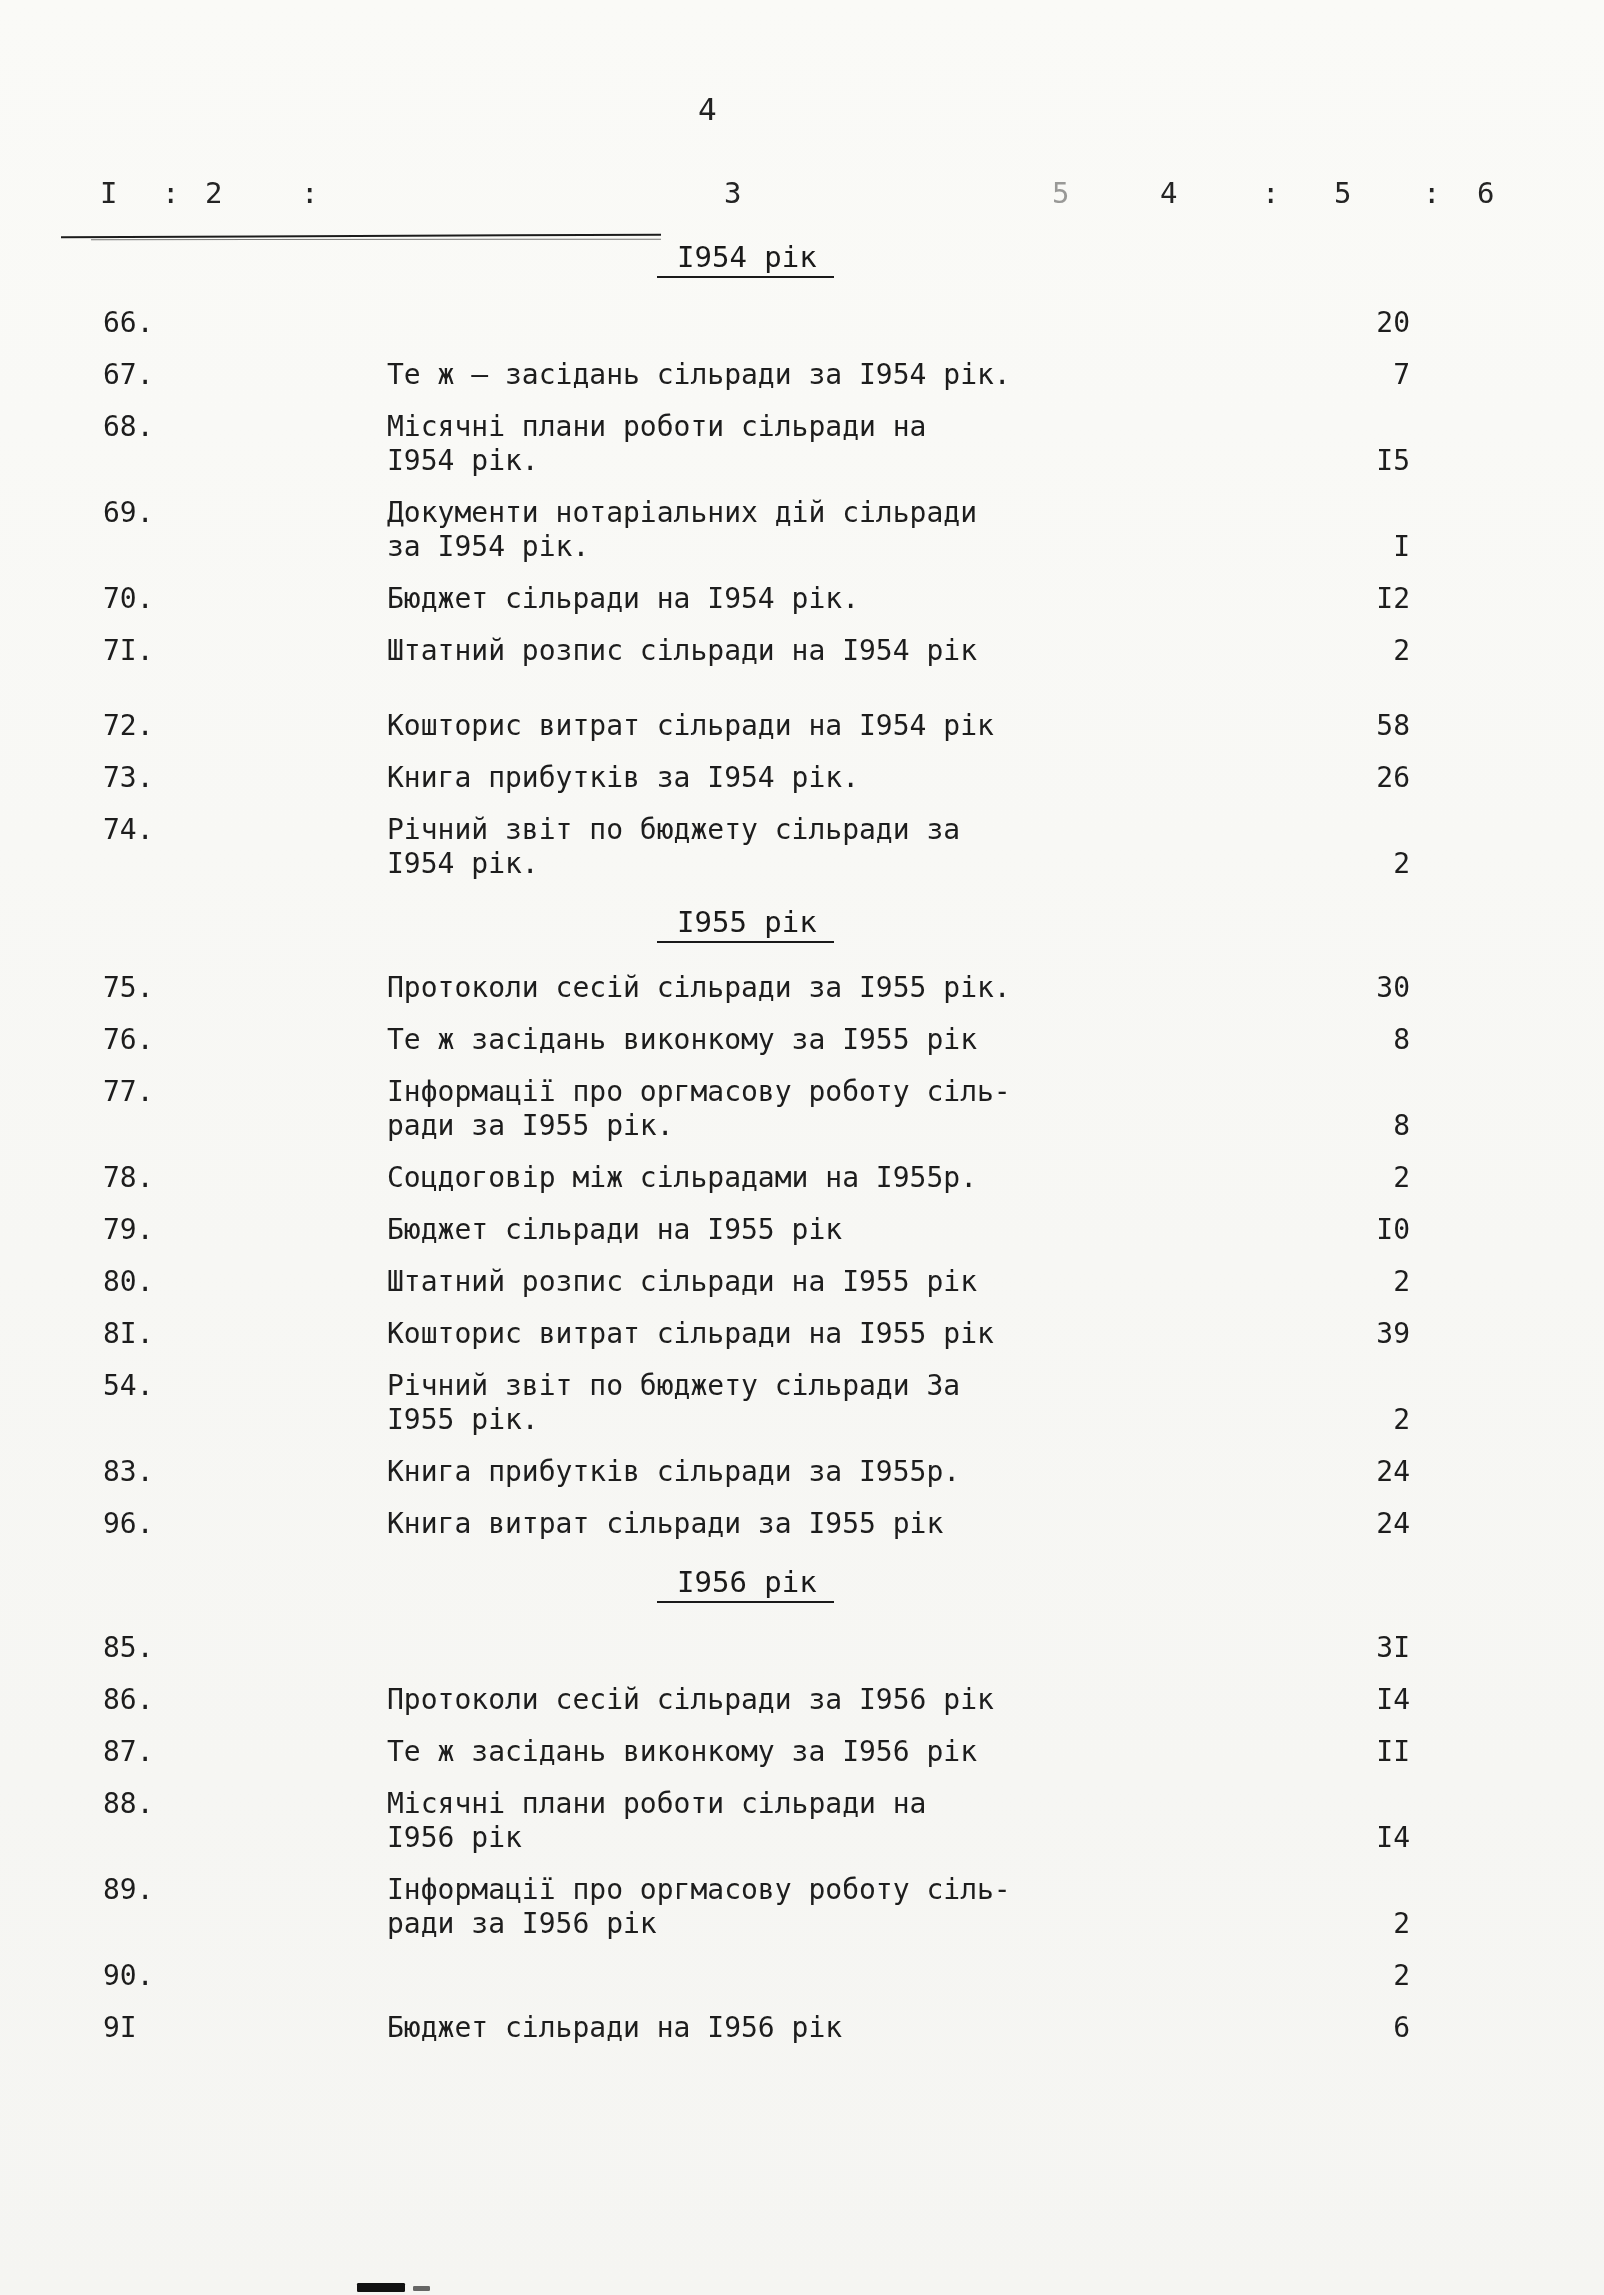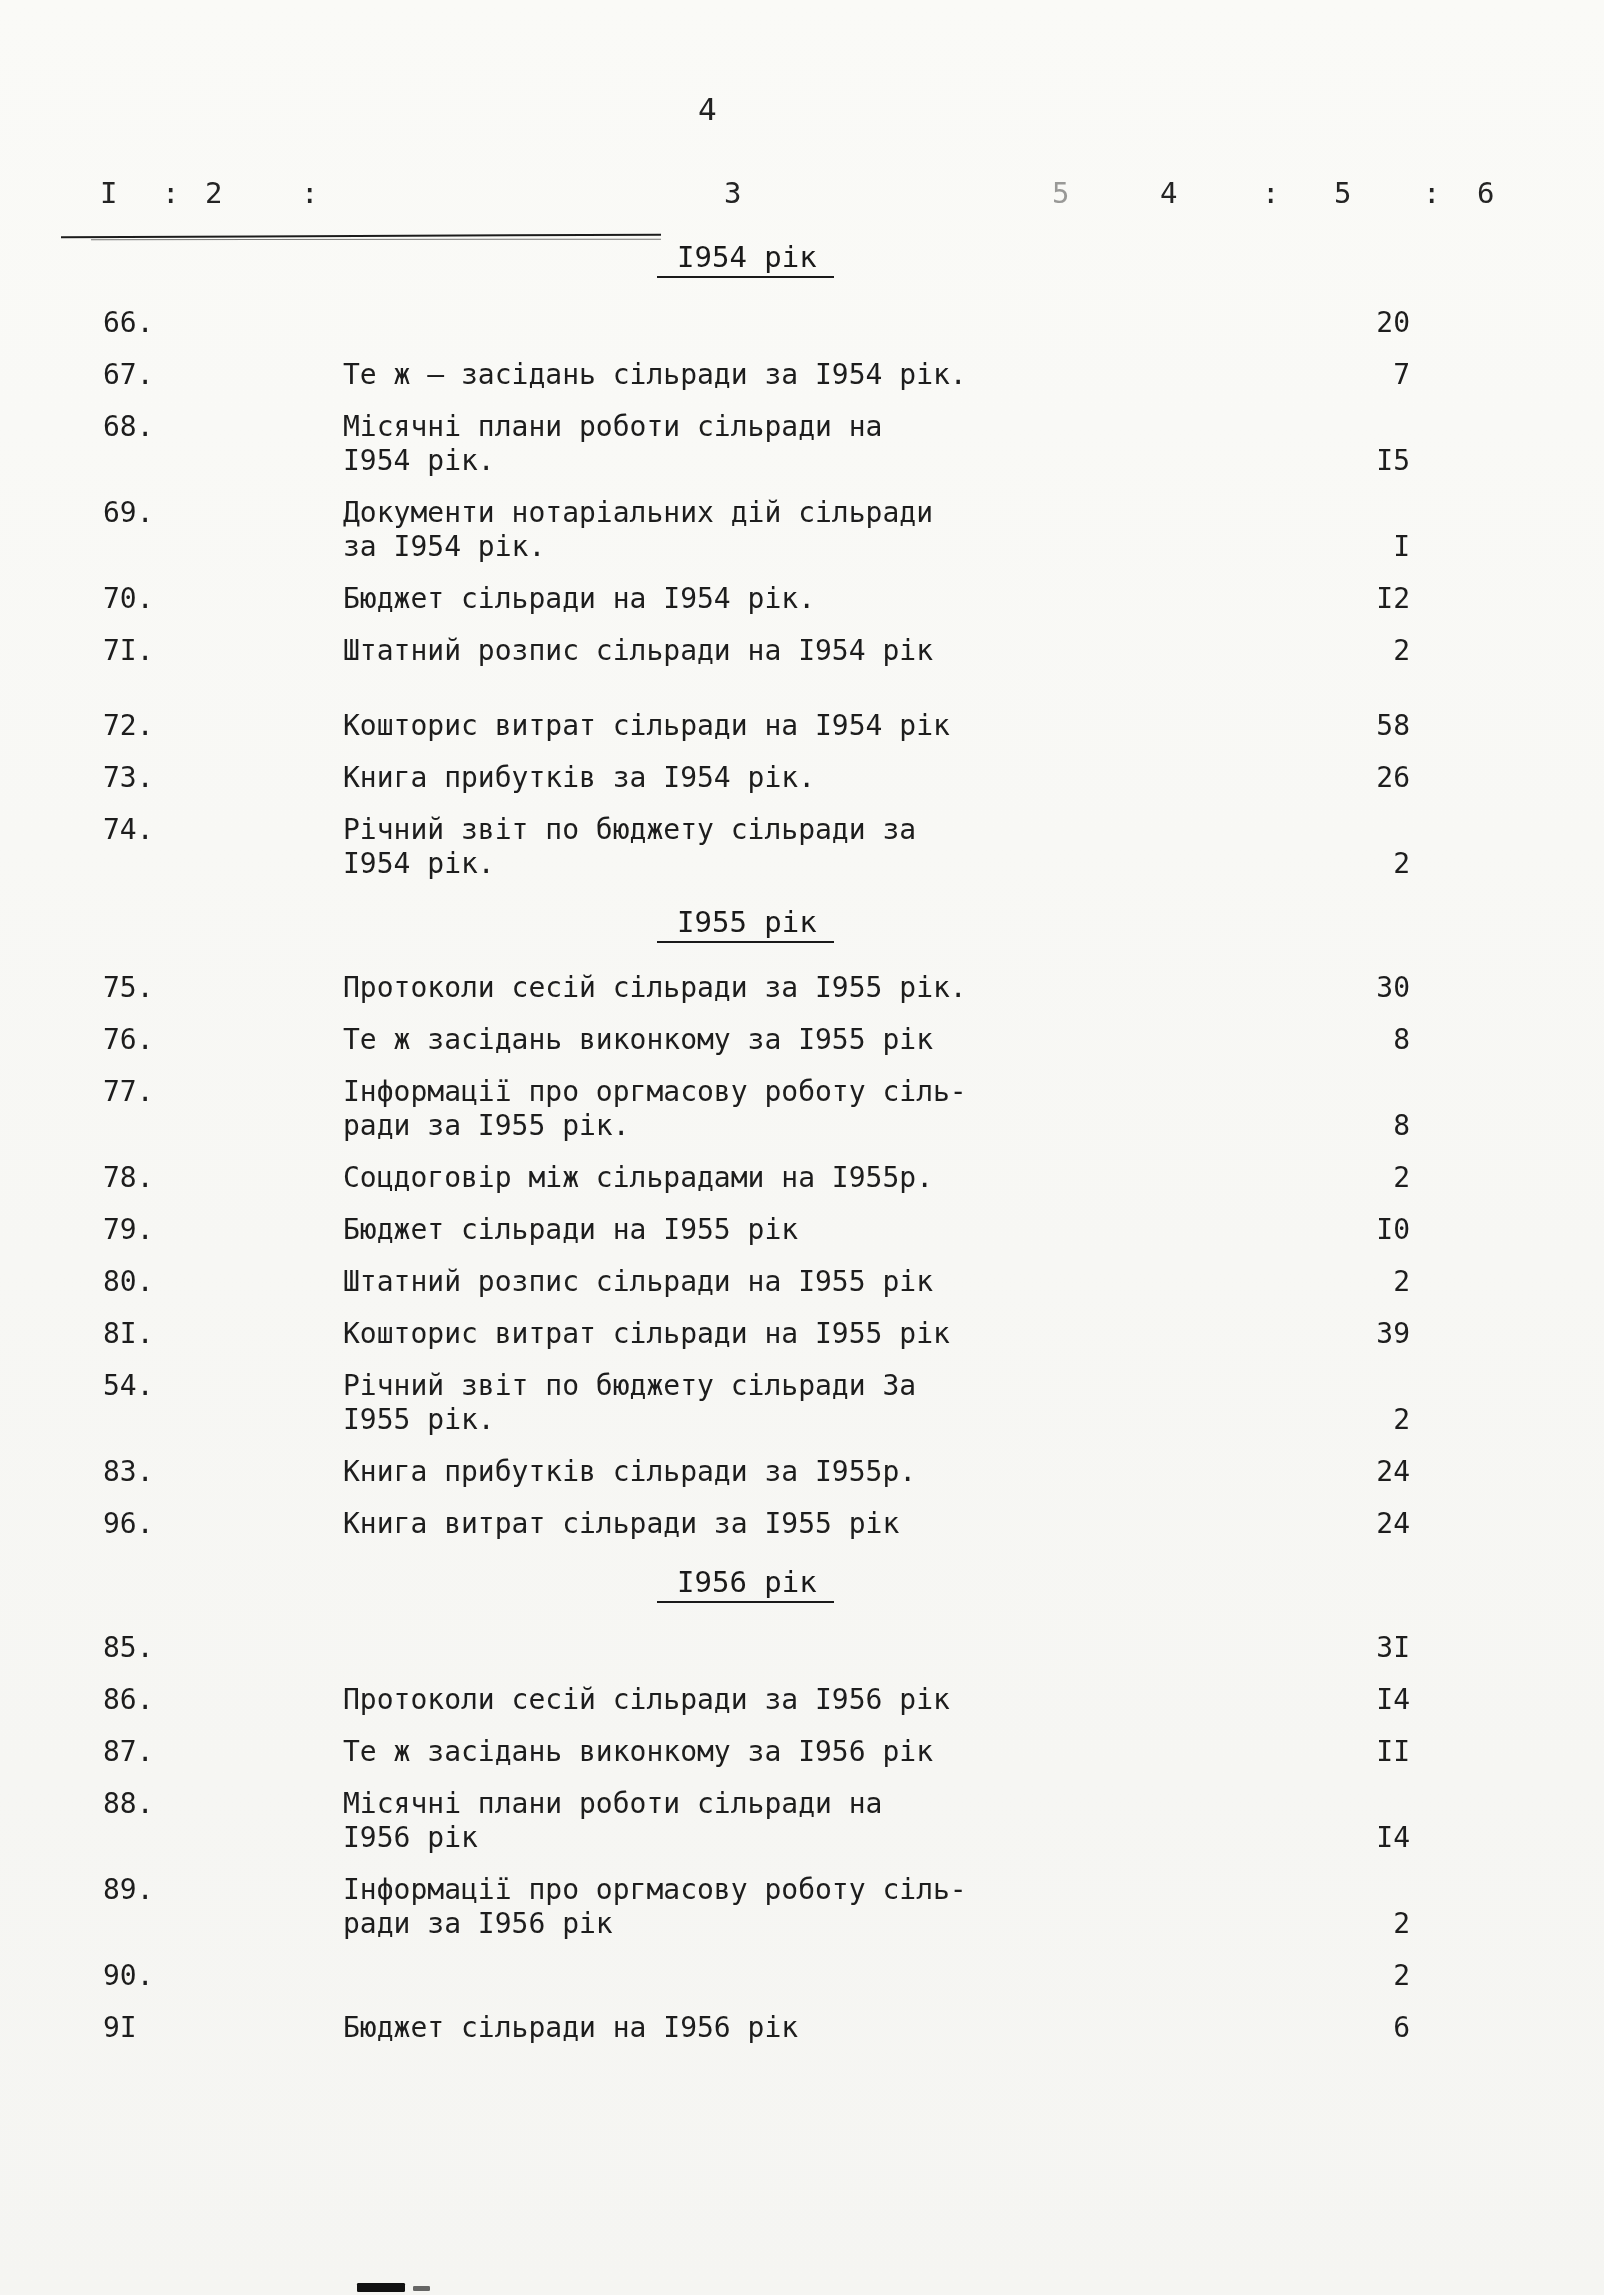--- a/index.html
+++ b/index.html
@@ -46,21 +46,21 @@
     font-size:29px;line-height:35px;color:#1a1a1a;
   }
   .section-heading:first-child{margin-top:0;}
   .heading-text{
     border-bottom:2px solid #1a1a1a;
     padding:0 17.3px 2px 20px;
   }
   .entry-row{
     display:flex;align-items:flex-start;
     margin-bottom:18px;
-    font-size:28px;line-height:34px;color:#1d1d1d;
+    font-size:28px;line-height:34px;color:#1d1d1d;gap:44px;
   }
   .entry-row.gap-after{margin-bottom:41px;}
   .entry-num{width:240px;flex:none;}
   .entry-desc{width:850px;flex:none;white-space:pre-line;}
   .entry-count{
     margin-left:auto;align-self:flex-end;
     text-align:right;padding-right:124px;white-space:nowrap;
   }
   
   .bottom-smudge{

